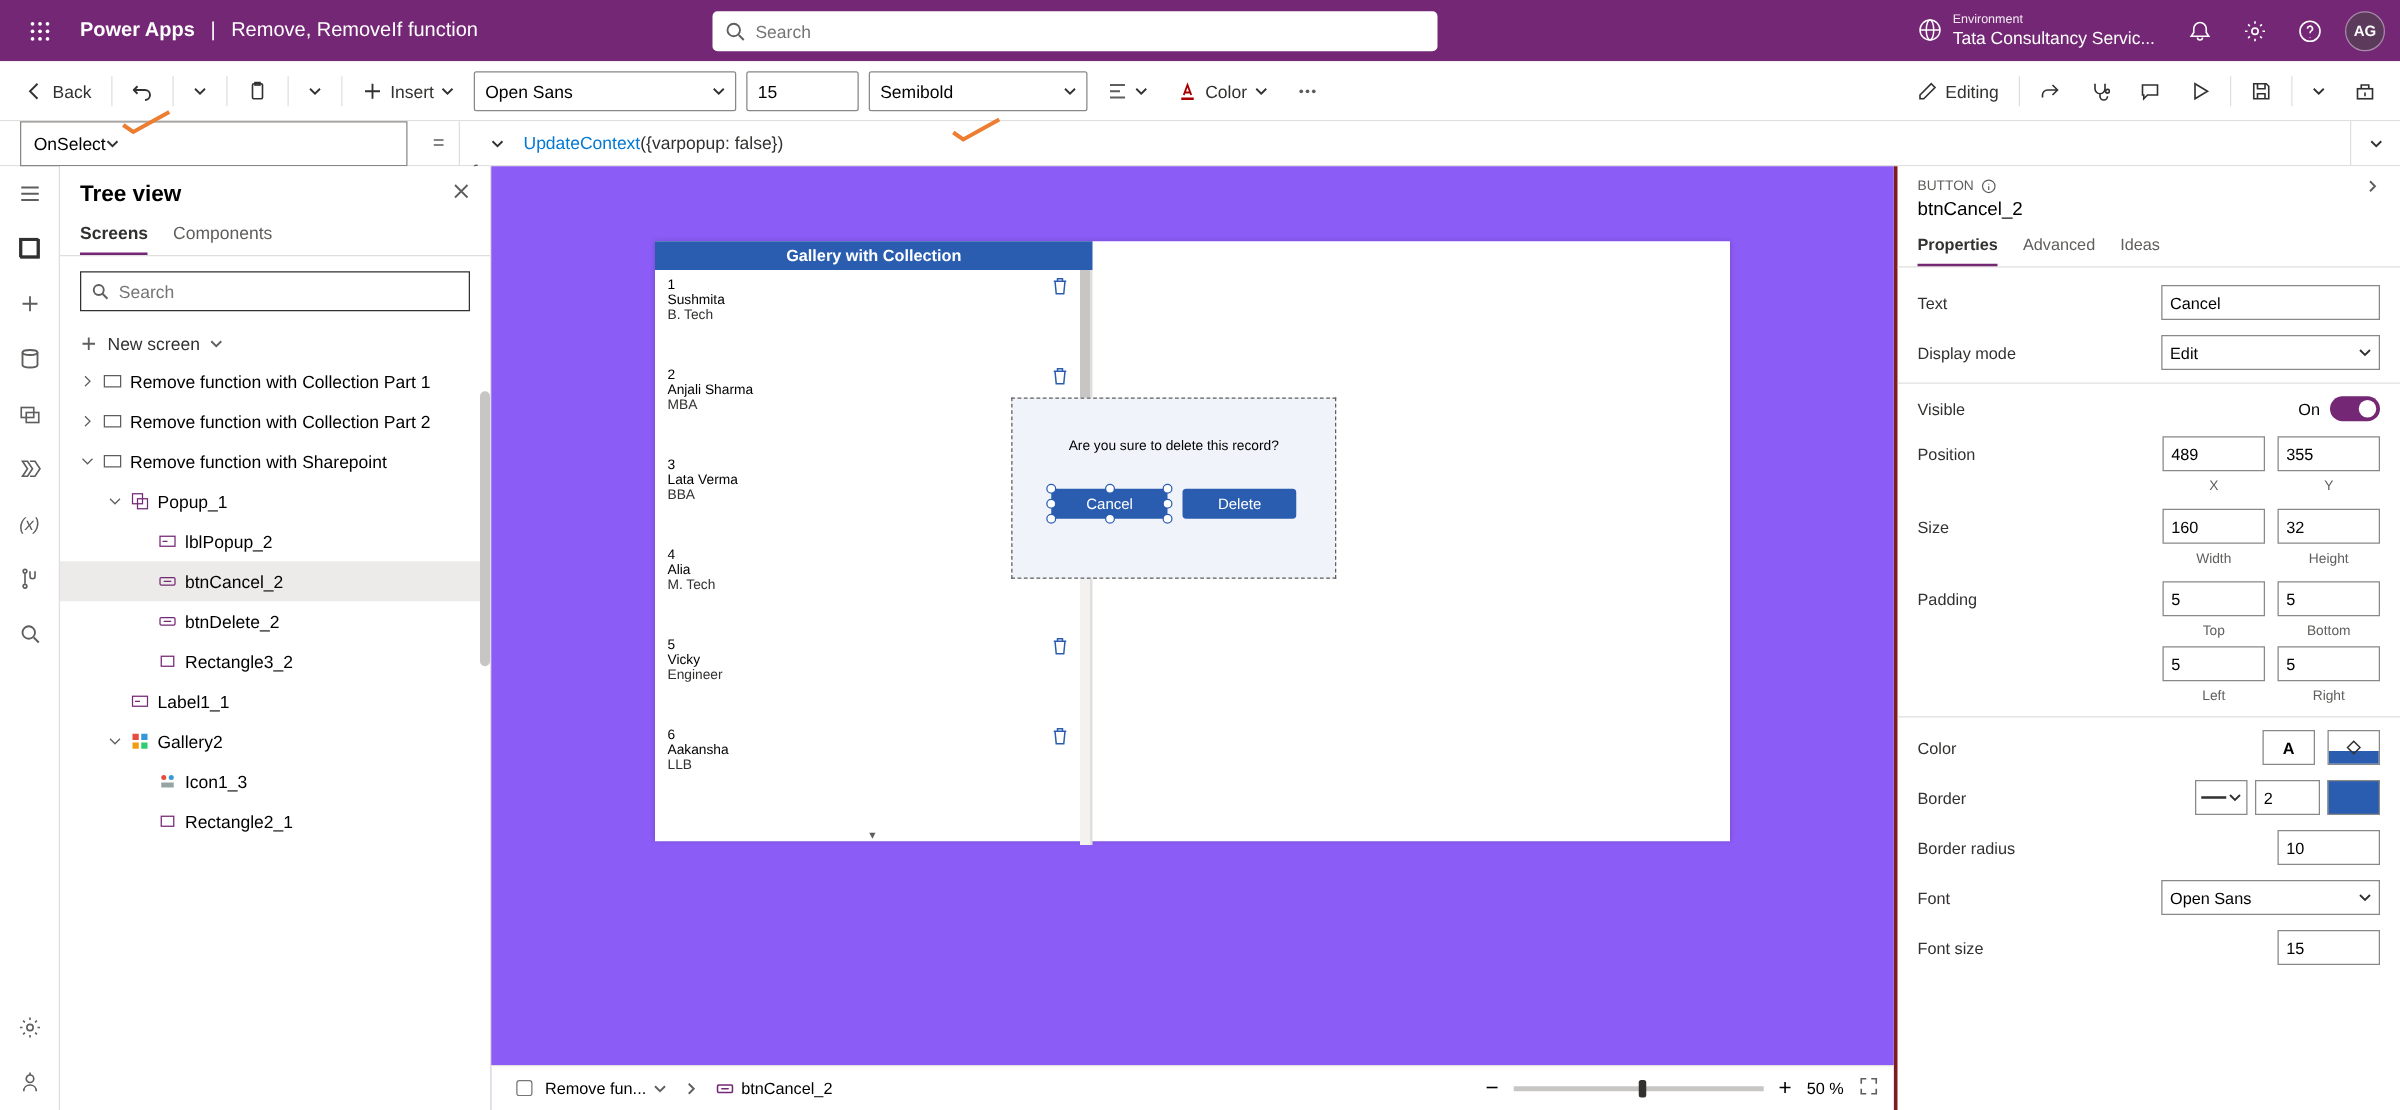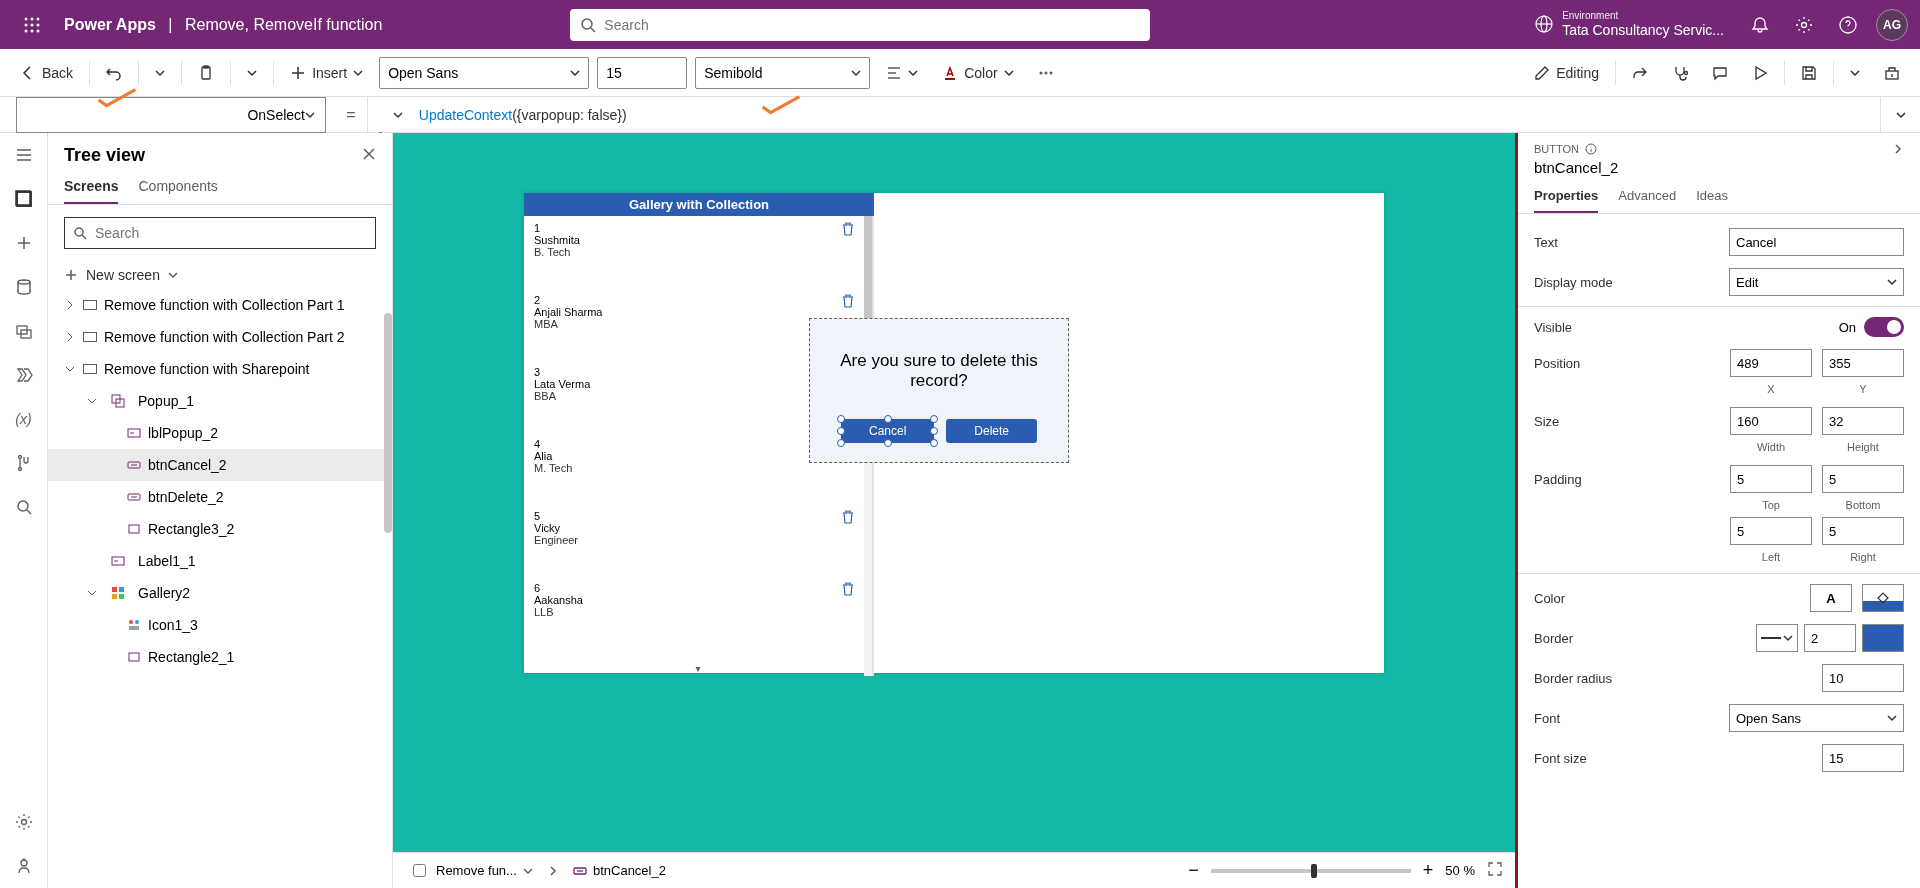--- a/index.html
+++ b/index.html
@@ -26,21 +26,21 @@
 .tool-btn { display: flex; align-items: center; gap: 6px; padding: 4px 8px; cursor: pointer; color: #323130; font-size: 14px; border-radius: 3px; }
 .divider { width: 1px; height: 24px; background: #e1dfdd; }
 .toolbar select, .toolbar .select-box { height: 32px; border: 1px solid #8a8886; border-radius: 2px; padding: 0 8px; font-size: 14px; background: white; display: flex; align-items: center; justify-content: space-between; }
 .font-select { width: 210px; }
 .size-input { width: 90px; }
 .weight-select { width: 175px; }
 .toolbar-right { margin-left: auto; display: flex; align-items: center; gap: 8px; }
 
 
 .formula-row { height: 36px; background: white; border-bottom: 1px solid #e1dfdd; display: flex; align-items: center; }
-.prop-select { width: 310px; height: 36px; border: 1px solid #8a8886; margin: 0 8px 0 16px; display: flex; align-items: center; justify-content: flex-end; padding: 0 10px; font-size: 14px; position: relative; }
+.prop-select { width: 310px; height: 36px; border: 1px solid #8a8886; margin: 0 8px 0 16px; display: flex; align-items: center; justify-content: flex-start; padding: 0 10px; font-size: 14px; position: relative; }
 .fx-eq { padding: 0 12px; font-style: italic; color: #605e5c; }
 .fx-label { padding: 0 8px; font-style: italic; color: #605e5c; display: flex; align-items: center; gap: 4px; border-left: 1px solid #e1dfdd; height: 100%; }
 .formula-input { flex: 1; font-family: Consolas, monospace; font-size: 14px; padding: 0 8px; position: relative; }
 .formula-input .fn { color: #0078d4; }
 .formula-input .brace { color: #323130; }
 .expand-formula { width: 40px; display: flex; justify-content: center; align-items: center; border-left: 1px solid #e1dfdd; height: 100%; }
 
 
 .main { display: flex; height: calc(888px - 49px - 48px - 36px); }
 
@@ -58,43 +58,43 @@
 .tree-tab { padding-bottom: 8px; font-size: 14px; cursor: pointer; color: #605e5c; }
 .tree-tab.active { color: #323130; border-bottom: 2px solid #742774; font-weight: 600; }
 .tree-search { margin: 12px 16px; border: 1px solid #323130; height: 32px; display: flex; align-items: center; padding: 0 8px; gap: 8px; }
 .tree-search input { border: none; outline: none; flex: 1; font-size: 14px; }
 .new-screen { padding: 6px 16px; display: flex; align-items: center; gap: 8px; font-size: 14px; cursor: pointer; color: #323130; }
 .tree-list { flex: 1; overflow-y: auto; font-size: 14px; }
 .tree-item { display: flex; align-items: center; height: 32px; padding-left: 16px; gap: 6px; cursor: pointer; }
 .tree-item.selected { background: #edebe9; }
 .tree-item .chev { width: 12px; display: flex; justify-content: center; color: #605e5c; }
 .tree-item .node-icon { width: 16px; height: 16px; display: flex; align-items: center; justify-content: center; }
-.indent-1 { padding-left: 38px; gap: 12px; }
+.indent-1 { padding-left: 38px; }
 .indent-2 { padding-left: 60px; }
 .screen-icon { border: 1px solid #605e5c; width: 14px; height: 10px; }
 .ctrl-icon { color: #742774; }
 .scroll-thumb { position: absolute; right: 0; top: 180px; width: 8px; height: 220px; background: #c8c6c4; border-radius: 4px; }
 
 
-.canvas-area { flex: 1; background: #14b8a6; position: relative; display: flex; flex-direction: column; }
+.canvas-area { flex: 1; background: #8b5cf6; position: relative; display: flex; flex-direction: column; }
 .canvas-viewport { flex: 1; display: flex; align-items: flex-start; justify-content: center; padding-top: 60px; overflow: hidden; }
 .app-screen { width: 860px; height: 480px; background: white; position: relative; box-shadow: 0 0 4px rgba(0,0,0,0.2); }
 .gallery-header { background: #2a5db0; color: white; text-align: center; padding: 4px; font-size: 13px; font-weight: 600; width: 350px; }
 .gallery-body { width: 350px; border-right: 2px solid #e1dfdd; position: relative; }
 .gallery-item { padding: 6px 10px; font-size: 11px; position: relative; }
 .gallery-item .idx { font-weight: normal; }
 .gallery-item .name { }
 .gallery-item .deg { color: #323130; }
 .gallery-item .trash { position: absolute; right: 18px; top: 6px; color: #2a5db0; }
 .gallery-scroll { position: absolute; right: 0; top: 0; width: 8px; height: 100%; background: #f3f2f1; }
 .gallery-scroll-thumb { width: 8px; height: 120px; background: #c8c6c4; position: absolute; top: 0; }
 .gallery-arrow { position: absolute; bottom: 2px; left: 50%; transform: translateX(-50%); font-size: 10px; color: #605e5c; }
 
 .popup { position: absolute; left: 285px; top: 125px; width: 260px; height: 145px; background: #f0f4fa; border: 1px dashed #605e5c; }
-.popup-text { text-align: center; font-size: 17px; padding-top: 32px; }
+.popup-text { text-align: center; font-size: 11px; padding-top: 32px; }
 .popup-buttons { display: flex; justify-content: center; gap: 12px; margin-top: 28px; }
 .popup-btn { background: #2a5db0; color: white; border: none; padding: 5px 28px; font-size: 12px; border-radius: 3px; cursor: pointer; }
 .selected-handles { position: relative; }
 .handle { width: 8px; height: 8px; background: white; border: 1px solid #2a5db0; border-radius: 50%; position: absolute; }
 
 
 .canvas-footer { height: 36px; background: white; border-top: 1px solid #e1dfdd; display: flex; align-items: center; padding: 0 12px; gap: 8px; font-size: 13px; }
 .breadcrumb-item { display: flex; align-items: center; gap: 6px; padding: 2px 8px; }
 .zoom-controls { margin-left: auto; display: flex; align-items: center; gap: 12px; }
 .zoom-slider { width: 200px; height: 4px; background: #c8c6c4; position: relative; }

